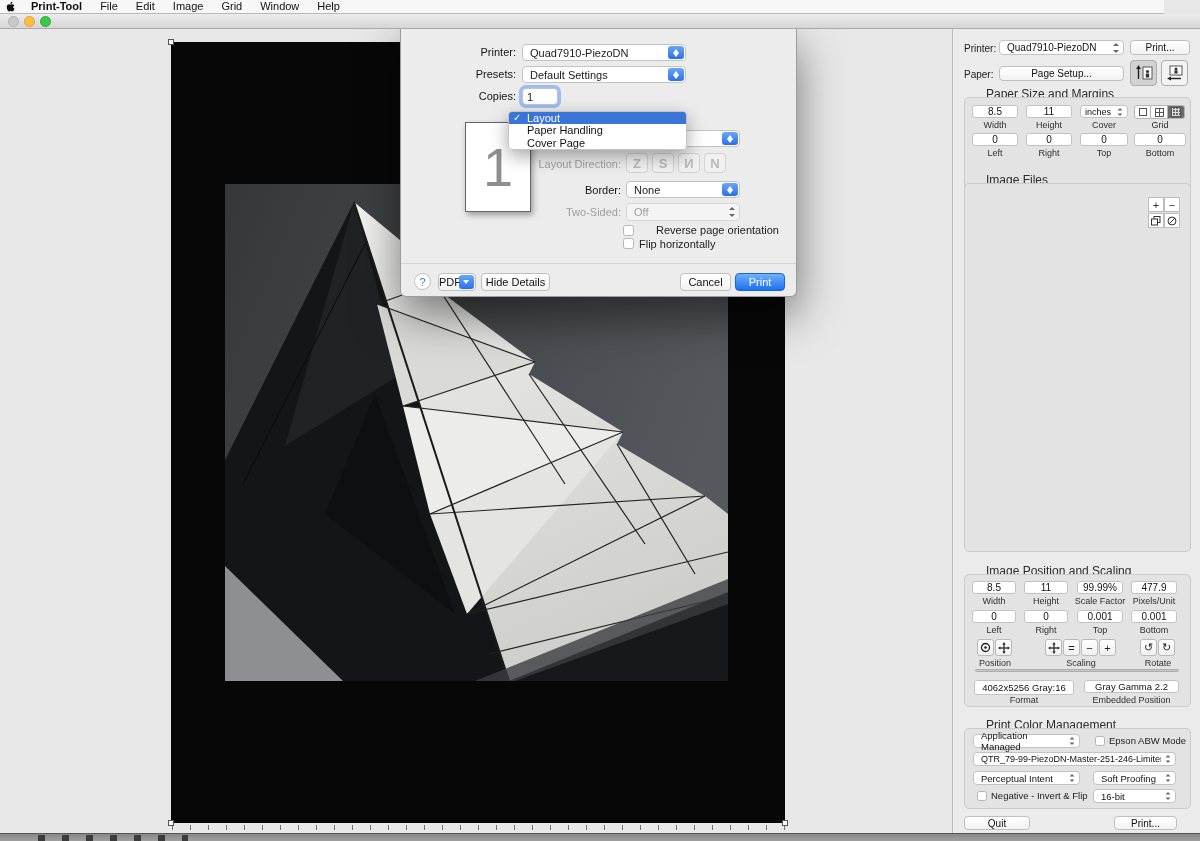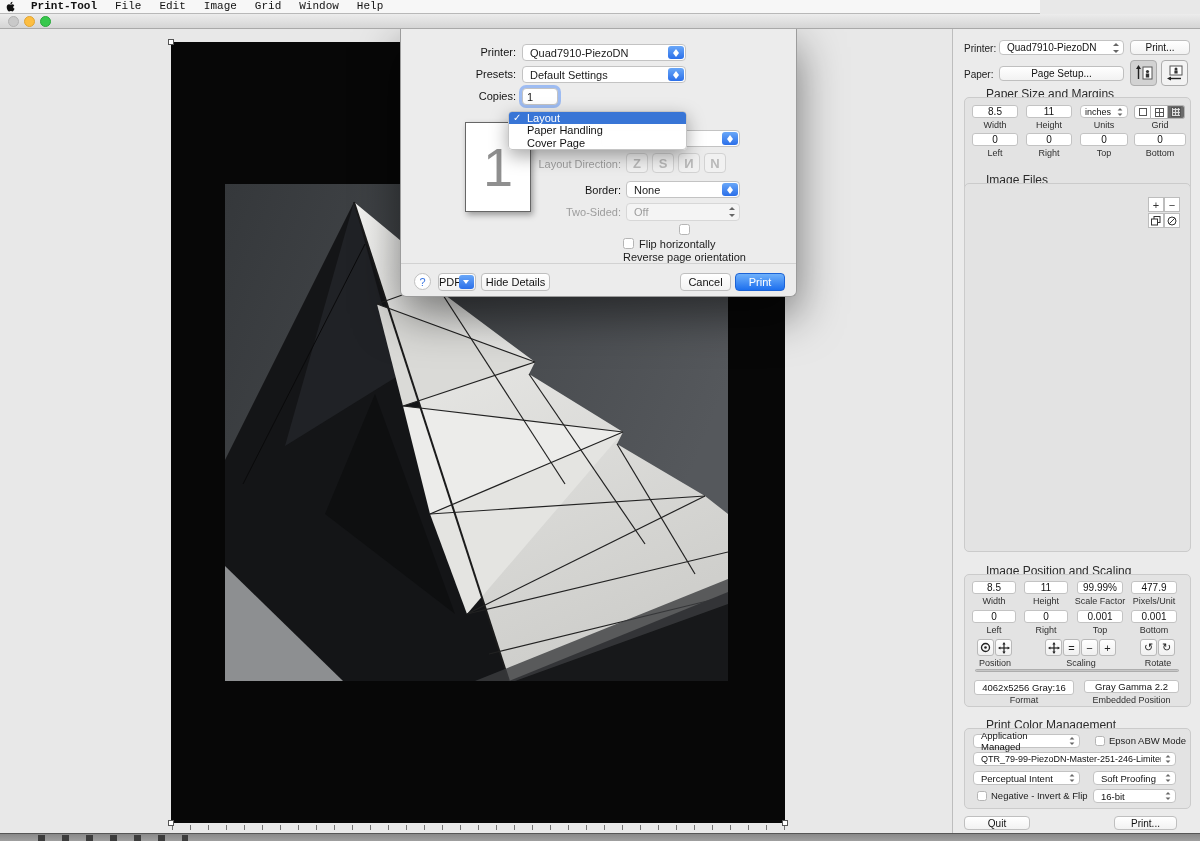--- a/index.html
+++ b/index.html
@@ -2,23 +2,23 @@
 <html><head>
 <meta charset="utf-8">
 <style>
   * { margin:0; padding:0; box-sizing:border-box; }
   html,body { background:#444; }
   .screen { position:relative; width:1200px; height:841px; overflow:hidden;
             background:#e8e8e8; font-family:"Liberation Sans", sans-serif; color:#1b1b1b; }
   .abs { position:absolute; }
 
   
-  .menubar { left:0; top:0; width:1040px; height:14px; background:#f7f7f7;
+  .menubar { left:0; top:0; width:1164px; height:14px; background:#f7f7f7;
              border-bottom:1px solid #b8b8b8; display:flex; align-items:center;
-             font-size:11px; gap:0; z-index:40;font-family:Liberation Mono, monospace; }
+             font-size:11px; gap:0; z-index:40; }
   .menubar .mitem { padding:0 9px; color:#111; line-height:13px; }
   .menubar .appname { font-weight:bold; }
   .apple { width:22px; display:flex; justify-content:center; }
 
   
   .titlebar { left:0; top:14px; width:1200px; height:15px;
               background:linear-gradient(#ececec,#d5d5d5); border-bottom:1px solid #a9a9a9; z-index:30; }
   .titlebar .title { position:absolute; left:0; right:0; top:1px; text-align:center;
                      font-size:11px; color:#3d3d3d; }
   .light { position:absolute; top:2px; width:11px; height:11px; border-radius:50%; }
@@ -263,21 +263,21 @@
       <span>None</span>
       <span class="bstep"></span>
     </div>
 
     <div class="dlabel dis" style="left:105px; top:177px; width:115px;">Two-Sided:</div>
     <div class="dpopup dis" style="left:225px; top:174px; width:114px; height:18px;">
       <span>Off</span>
       <span class="gchev"></span>
     </div>
 
-    <div style="position:absolute; left:222px; top:195px; display:flex; align-items:center; gap:16px;flex-direction:column;">
+    <div style="position:absolute; left:222px; top:195px; display:flex; align-items:center; gap:22px;">
       <span class="cb"></span>
       <span style="font-size:11px;">Reverse page orientation</span>
     </div>
     <div style="position:absolute; left:222px; top:209px; display:flex; align-items:flex-start; gap:5px;">
       <span class="cb"></span>
       <span style="font-size:11px;">Flip horizontally</span>
     </div>
     <div class="sep" style="top:234px;"></div>
 
     <div class="helpbtn" style="left:13px; top:244px;">
@@ -336,21 +336,21 @@
     <div class="sectitle" style="left:18px; top:58px;">Paper Size and Margins</div>
     <div class="groupbox" style="left:11px; top:68px; width:227px; height:95px;"></div>
     <div class="field" style="position:absolute; left:19px; top:76px; width:46px; height:13px;">8.5</div>
     <div class="flabel" style="left:19px; top:91px; width:46px;">Width</div>
     <div class="field" style="position:absolute; left:73px; top:76px; width:46px; height:13px;">11</div>
     <div class="flabel" style="left:73px; top:91px; width:46px;">Height</div>
     <div class="popup" style="position:absolute; left:127px; top:76px; width:48px; height:13px; font-size:9px; padding:0 10px 0 4px;">
       <span>inches</span>
       <span class="gchev" style="transform:translateY(-50%) scale(.8);"></span>
     </div>
-    <div class="flabel" style="left:127px; top:91px; width:48px;">Units</div>
+    <div class="flabel" style="left:127px; top:91px; width:48px;">Cover</div>
     <div class="segwrap" style="left:181px; top:76px;">
       <span class="seg first">
           <span class="sqicon"></span>
         </span>
       <span class="seg">
           <span class="paneicon"></span>
         </span>
       <span class="seg last dark">
           <span class="fineicon"></span>
         </span>

